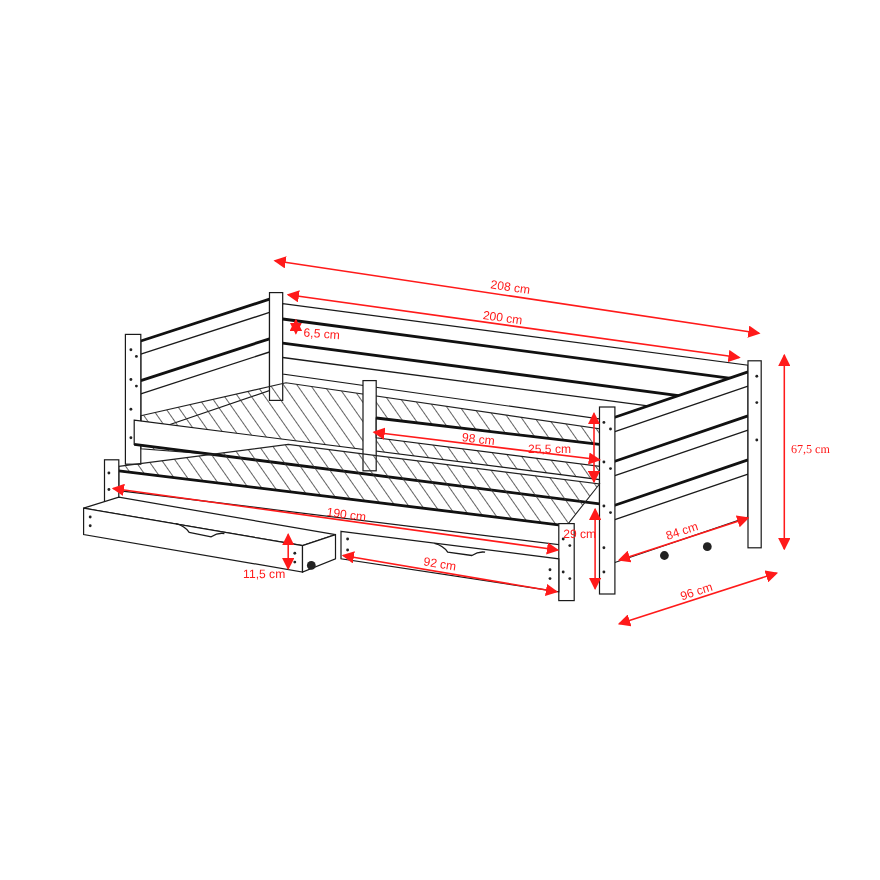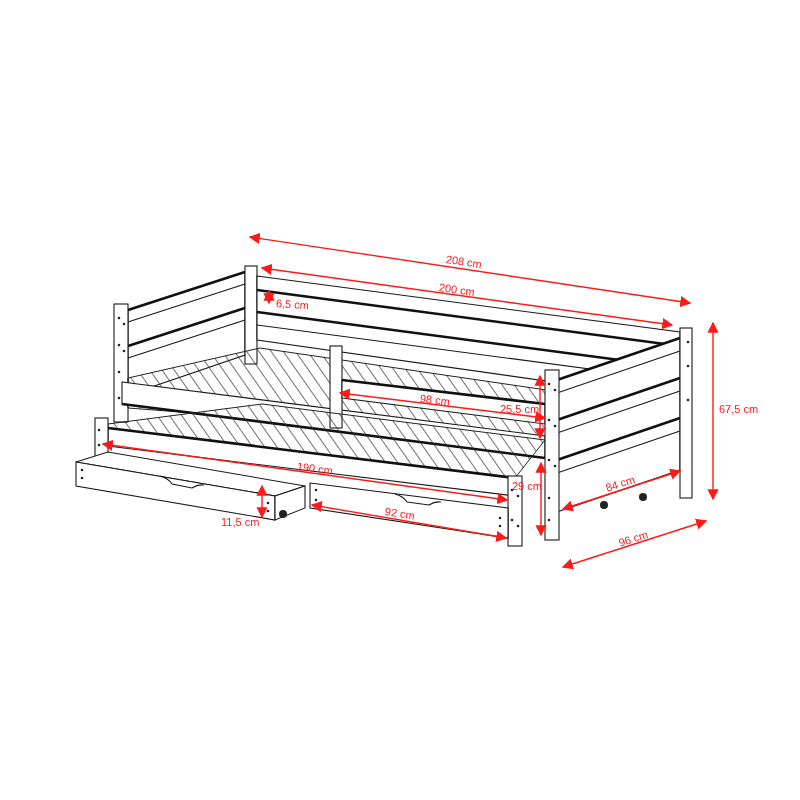--- a/index.html
+++ b/index.html
@@ -143,21 +143,21 @@
     <line class="dim" x1="563" y1="509" x2="680" y2="471" marker-start="url(#at)" marker-end="url(#ah)"></line>
     <line class="dim" x1="563" y1="567" x2="706" y2="521" marker-start="url(#at)" marker-end="url(#ah)"></line>
     <line class="dim" x1="713" y1="323" x2="713" y2="499" marker-start="url(#at)" marker-end="url(#ah)"></line>
   </g>
 </svg>
 
 <span class="lbl" style="left:446px;top:253px;transform:rotate(8.5deg);">208 cm</span>
 <span class="lbl" style="left:439px;top:281px;transform:rotate(8deg);">200 cm</span>
 <span class="lbl" style="left:276px;top:297px;transform:rotate(4deg);">6,5 cm</span>
 <span class="lbl" style="left:420px;top:392px;transform:rotate(7deg);">98 cm</span>
-<span class="lbl" style="left:500px;top:403px;">25,5 cm</span>
+<span class="lbl" style="left:480px;top:403px;">25,5 cm</span>
 <span class="lbl" style="left:297px;top:460px;transform:rotate(7.5deg);">190 cm</span>
 <span class="lbl" style="left:512px;top:480px;">29 cm</span>
 <span class="lbl" style="left:221px;top:516px;">11,5 cm</span>
 <span class="lbl" style="left:385px;top:505px;transform:rotate(9deg);">92 cm</span>
 <span class="lbl" style="left:606px;top:482px;transform:rotate(-18deg);">84 cm</span>
 <span class="lbl" style="left:619px;top:537px;transform:rotate(-18deg);">96 cm</span>
-<span class="lbl" style="left:719px;top:403px;">67,5 cm</span>
+<span class="lbl" style="left:719px;top:403px;font-family:Liberation Serif, serif;">67,5 cm</span>
 </div>
 
 </body></html>

